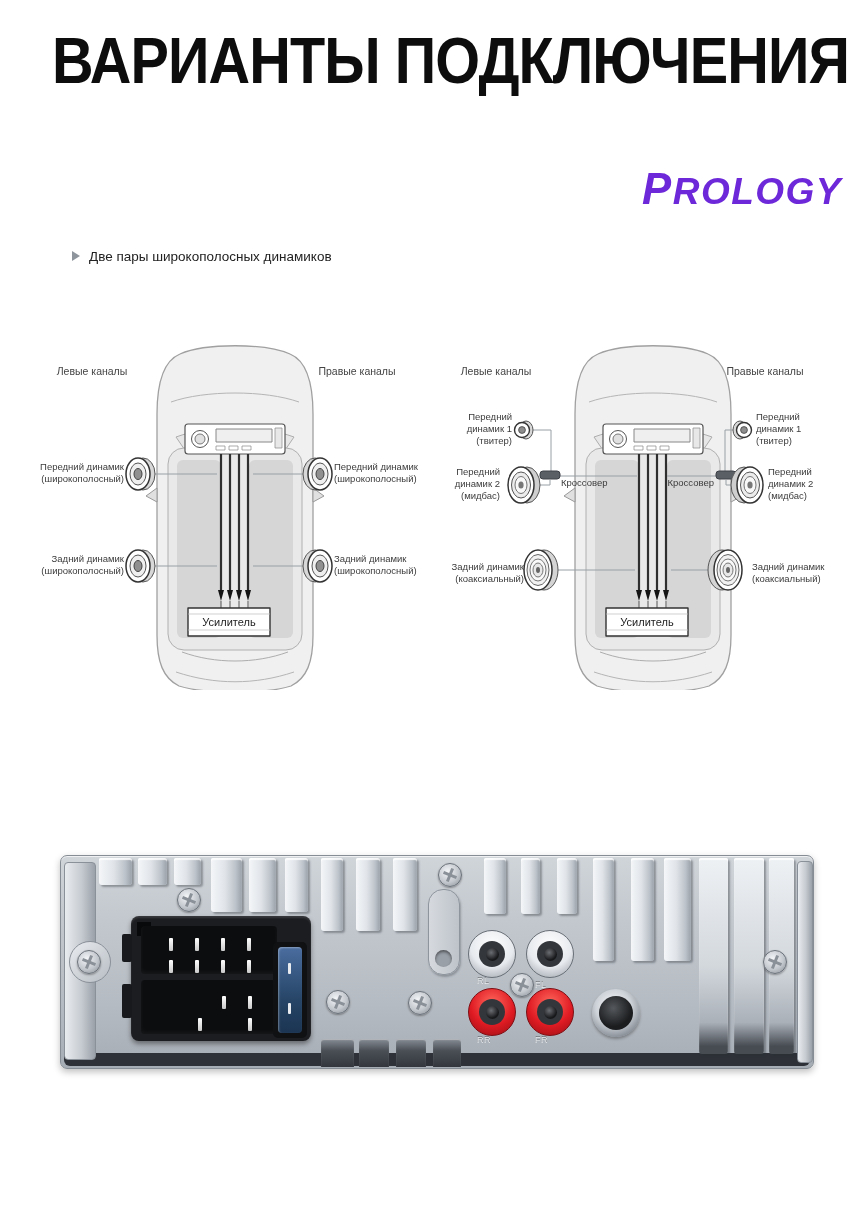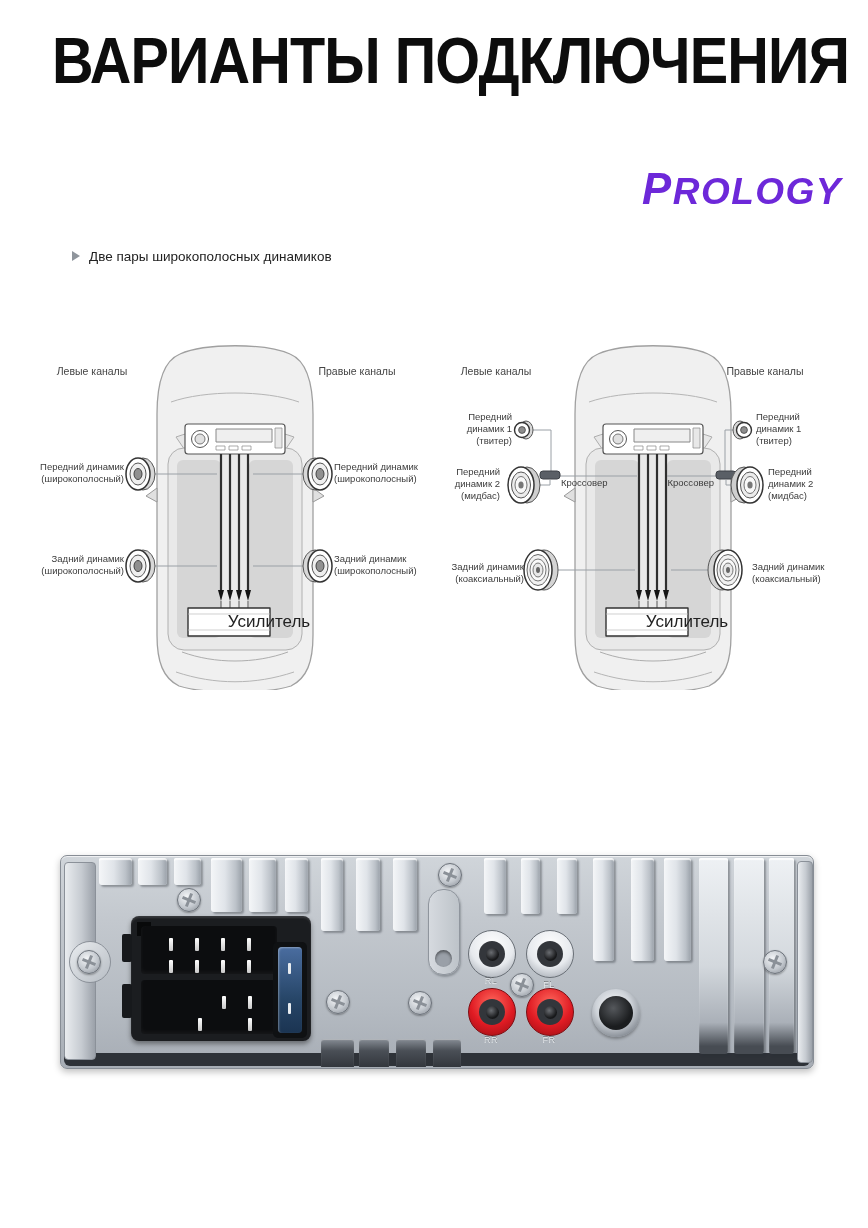--- a/index.html
+++ b/index.html
@@ -28,21 +28,21 @@
             border-bottom:5.5px solid transparent;margin-top:2px;flex:0 0 auto;}
 
   
   .diagram{position:absolute;width:420px;height:350px;}
   .diagram svg{position:absolute;left:0;top:0;}
   .dlabel{position:absolute;font-size:9.5px;line-height:1.24;color:#3c3c3c;}
   .dlabel.ch{font-size:10.5px;color:#444;text-align:center;}
   .align-r{text-align:right;}
   .align-l{text-align:left;}
   .amp-label{position:absolute;display:flex;align-items:center;justify-content:center;
-             font-size:17px;color:#222;padding-left:40px;}
+             font-size:11px;color:#222;}
 
   
   .panel{position:absolute;left:60px;top:855px;width:752px;height:212px;
          background:linear-gradient(180deg,#d0d5da 0%,#c3c8ce 30%,#b5bbc2 70%,#a7adb5 100%);
          border:1px solid #878d95;border-radius:7px;
          box-shadow:inset 0 1px 0 rgba(255,255,255,.65),0 3px 7px rgba(0,0,0,.25);}
   .bottom-strip{position:absolute;left:3px;right:3px;bottom:2px;height:13px;background:#2e3238;
                 border-radius:0 0 6px 6px;}
   .fin{position:absolute;top:2px;border-radius:2px 2px 3px 3px;
        background:linear-gradient(90deg,#f4f6f8 0%,#e0e4e9 45%,#bcc2c9 80%,#9aa1a9 100%);
@@ -77,21 +77,21 @@
   .screw::before{width:14px;height:3px;transform:translate(-50%,-50%) rotate(22deg);}
   .screw::after{width:3px;height:14px;transform:translate(-50%,-50%) rotate(22deg);}
   .rca{position:absolute;width:46px;height:46px;border-radius:50%;}
   .rca .mid{position:absolute;left:10px;top:10px;width:26px;height:26px;border-radius:50%;background:#33363b;}
   .rca .hole{position:absolute;left:16.5px;top:16.5px;width:13px;height:13px;border-radius:50%;
              background:radial-gradient(circle at 40% 35%,#6a6d72,#17181a 65%);}
   .rca.white{background:radial-gradient(circle at 50% 32%,#ffffff,#e7eaee 55%,#b9bec5 80%,#7c828a 100%);
              border:1px solid #6a7077;}
   .rca.red{background:radial-gradient(circle at 50% 32%,#ff6a5e,#E01B23 55%,#b5131a 82%,#7e0d12 100%);
            border:1px solid #7e0d12;}
-  .rca-label{position:absolute;width:28px;text-align:center;font-size:9px;letter-spacing:.5px;
+  .rca-label{position:absolute;width:28px;font-size:9px;letter-spacing:.5px;
              color:#e3e7ea;text-shadow:0 -1px 0 rgba(0,0,0,.35);}
   .antenna{position:absolute;left:531px;top:133px;width:48px;height:48px;border-radius:50%;
            background:radial-gradient(circle at 45% 38%,#fdfdfd,#cdd2d8 45%,#8b9199 75%,#5a6067 100%);
            box-shadow:0 2px 3px rgba(0,0,0,.3);}
   .antenna .inner{position:absolute;left:7px;top:7px;width:34px;height:34px;border-radius:50%;
                   background:radial-gradient(circle at 42% 36%,#55585c,#1b1d1f 62%);}
   .btab{position:absolute;height:28px;border-radius:3px 3px 0 0;
         background:linear-gradient(180deg,#878d95 0%,#4a4f56 42%,#33373d 100%);
         box-shadow:inset 0 1px 1px rgba(255,255,255,.4);}
 </style>

